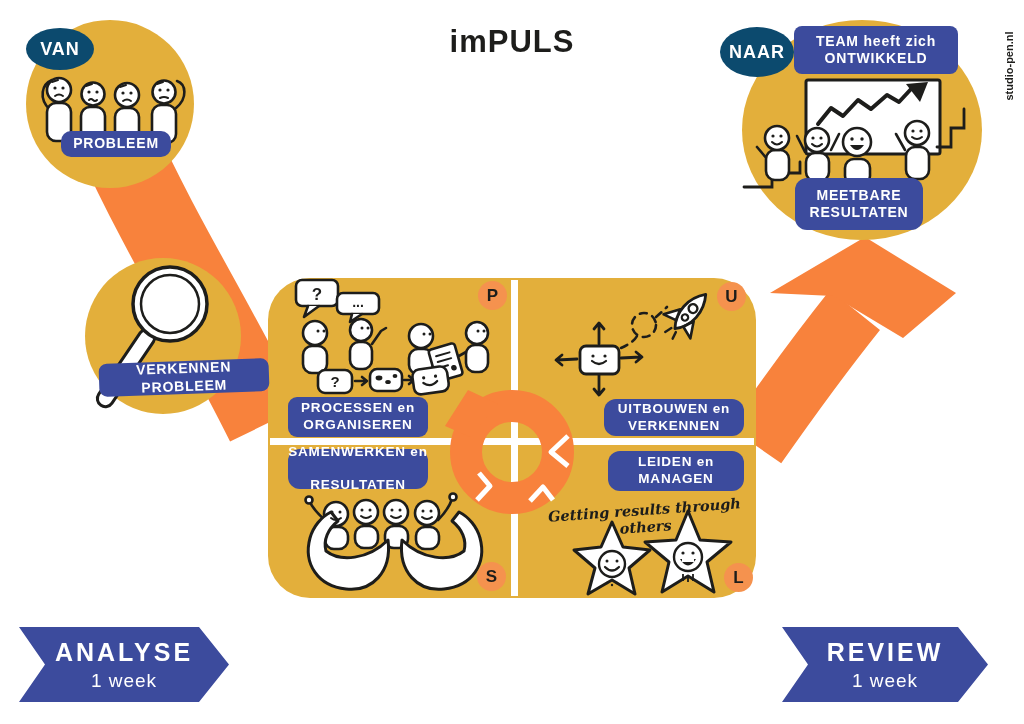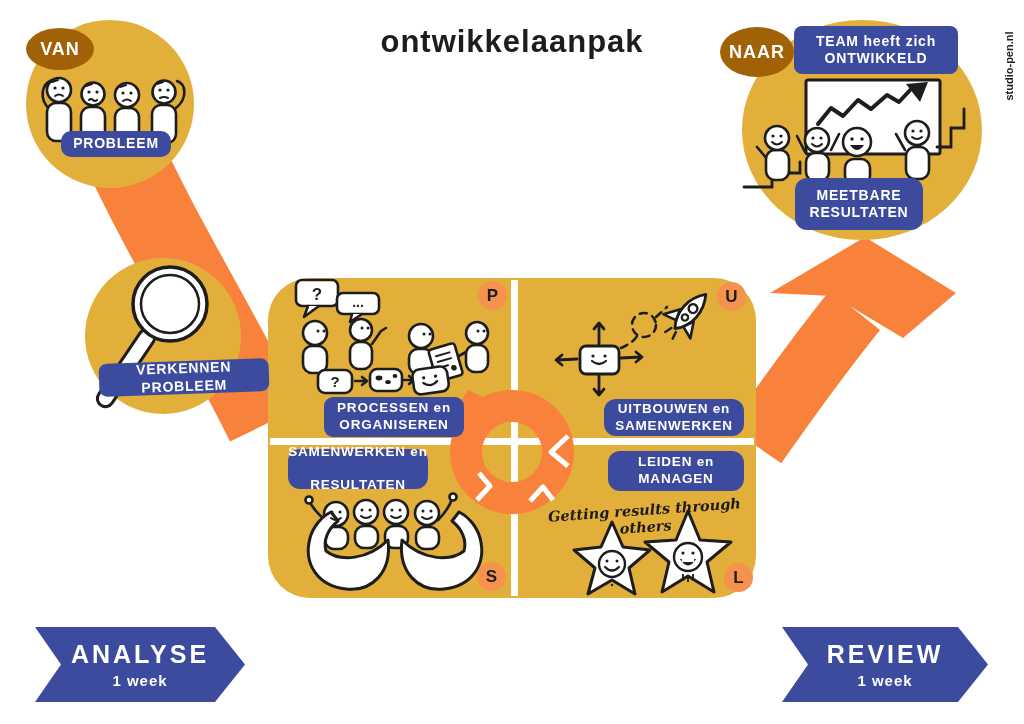--- a/index.html
+++ b/index.html
@@ -4,34 +4,34 @@
 <style>
   html,body{margin:0;padding:0;background:#fff;}
   .canvas{position:relative;width:1024px;height:724px;background:#ffffff;overflow:hidden;
           font-family:"Liberation Sans",sans-serif;color:#1d1d1b;}
   svg{position:absolute;left:0;top:0;}
   .abs{position:absolute;}
   
   .title{left:302px;top:20px;width:420px;text-align:center;font-weight:bold;
          font-size:31px;letter-spacing:1px;line-height:1.45;color:#1d1d1b;}
   
-  .bubble{background:#a16207;color:#fff;border-radius:50%;display:flex;align-items:center;
+  .bubble{background:#0c4a6e;color:#fff;border-radius:50%;display:flex;align-items:center;
           justify-content:center;font-weight:bold;letter-spacing:1px;}
   #van-bubble{left:26px;top:28px;width:68px;height:42px;font-size:18px;}
   #naar-bubble{left:720px;top:27px;width:74px;height:50px;font-size:18px;}
   
   .bluelabel{background:#3c4b9d;color:#fff;font-weight:bold;text-align:center;
              display:flex;flex-direction:column;justify-content:center;letter-spacing:0.8px;
              line-height:1.25;}
   .bluelabel span{display:block;}
   #probleem-label{left:61px;top:131px;width:110px;height:26px;font-size:14px;border-radius:10px;}
   #verkennen-label{left:99px;top:361px;width:170px;height:33px;font-size:14px;border-radius:8px;transform:rotate(-2deg);}
   #team-label{left:794px;top:26px;width:164px;height:48px;font-size:14px;border-radius:8px;}
   #meetbare-label{left:795px;top:178px;width:128px;height:52px;font-size:14px;border-radius:12px;}
-  #label-p{left:288px;top:397px;width:140px;height:40px;font-size:13.5px;border-radius:9px;margin-left:36px;}
+  #label-p{left:288px;top:397px;width:140px;height:40px;font-size:13.5px;border-radius:9px;}
   #label-u{left:604px;top:399px;width:140px;height:37px;font-size:13.5px;border-radius:12px;}
   #label-s{left:288px;top:449px;width:140px;height:40px;font-size:13.5px;border-radius:12px;gap:16px;}
   #label-l{left:608px;top:451px;width:136px;height:40px;font-size:13.5px;border-radius:12px;}
   
   .badge{width:29px;height:29px;border-radius:50%;background:#f5924e;display:flex;align-items:center;
          justify-content:center;font-weight:bold;font-size:17px;color:#1d1d1b;}
   #badge-p{left:478px;top:281px;}
   #badge-u{left:717px;top:282px;}
   #badge-s{left:477px;top:562px;}
   #badge-l{left:724px;top:563px;}
@@ -39,22 +39,22 @@
   .quote{left:538px;top:501px;width:214px;text-align:center;transform:rotate(-4deg);
          font-family:"DejaVu Serif",serif;font-style:italic;font-weight:bold;font-size:14.5px;}
   
   .credit{left:948px;top:60px;width:122px;transform:rotate(-90deg);text-align:center;
           font-size:11px;font-weight:bold;color:#1d1d1b;}
   
   .banner{position:absolute;top:627px;height:75px;background:#3c4b9d;color:#fff;
           display:flex;flex-direction:column;align-items:center;justify-content:center;
           clip-path:polygon(0% 0%, calc(100% - 30px) 0%, 100% 50%, calc(100% - 30px) 100%, 0% 100%, 26px 50%);}
   .banner .lbl{font-weight:bold;font-size:25px;letter-spacing:3px;}
-  .banner .dur{font-weight:bold;font-size:15px;margin-top:3px;letter-spacing:1px;}
-  #banner-1{left:35px;width:210px;}
+  .banner .dur{font-weight:normal;font-size:19px;margin-top:3px;letter-spacing:1px;}
+  #banner-1{left:19px;width:210px;}
   #banner-2{left:256px;width:517px;}
   #banner-2 .lbl{font-size:27px;letter-spacing:4px;}
   #banner-3{left:782px;width:206px;}
 </style>
 </head>
 <body>
 
 <div class="canvas">
 
 <svg width="1024" height="724" viewBox="0 0 1024 724">
@@ -297,21 +297,21 @@
       <path d="M530,501 L543,487 L553,500" stroke="#ffffff" stroke-width="5" fill="none" stroke-linejoin="round"></path>
     </g>
 
     <text x="317" y="300" font-size="17" font-weight="bold" text-anchor="middle" fill="#1d1d1b">?</text>
     <text x="358" y="307" font-size="14" font-weight="bold" text-anchor="middle" fill="#1d1d1b">...</text>
     <text x="335" y="387" font-size="15" font-weight="bold" text-anchor="middle" fill="#1d1d1b">?</text>
   </g>
 </svg>
 
 <div class="abs title">
-  <div>ontwikkelaanpak</div>
+  <div>imPULS</div>
 </div>
 
 <div class="abs bubble" id="van-bubble">
   <span>VAN</span>
 </div>
 <div class="abs bluelabel" id="probleem-label">
   <span>PROBLEEM</span>
 </div>
 
 <div class="abs bluelabel" id="verkennen-label">
@@ -329,21 +329,21 @@
   <span>MEETBARE</span>
   <span>RESULTATEN</span>
 </div>
 
 <div class="abs bluelabel" id="label-p">
   <span>PROCESSEN en</span>
   <span>ORGANISEREN</span>
 </div>
 <div class="abs bluelabel" id="label-u">
   <span>UITBOUWEN en</span>
-  <span>SAMENWERKEN</span>
+  <span>VERKENNEN</span>
 </div>
 <div class="abs bluelabel" id="label-s">
   <span>SAMENWERKEN en</span>
   <span>RESULTATEN</span>
 </div>
 <div class="abs bluelabel" id="label-l">
   <span>LEIDEN en</span>
   <span>MANAGEN</span>
 </div>
 

